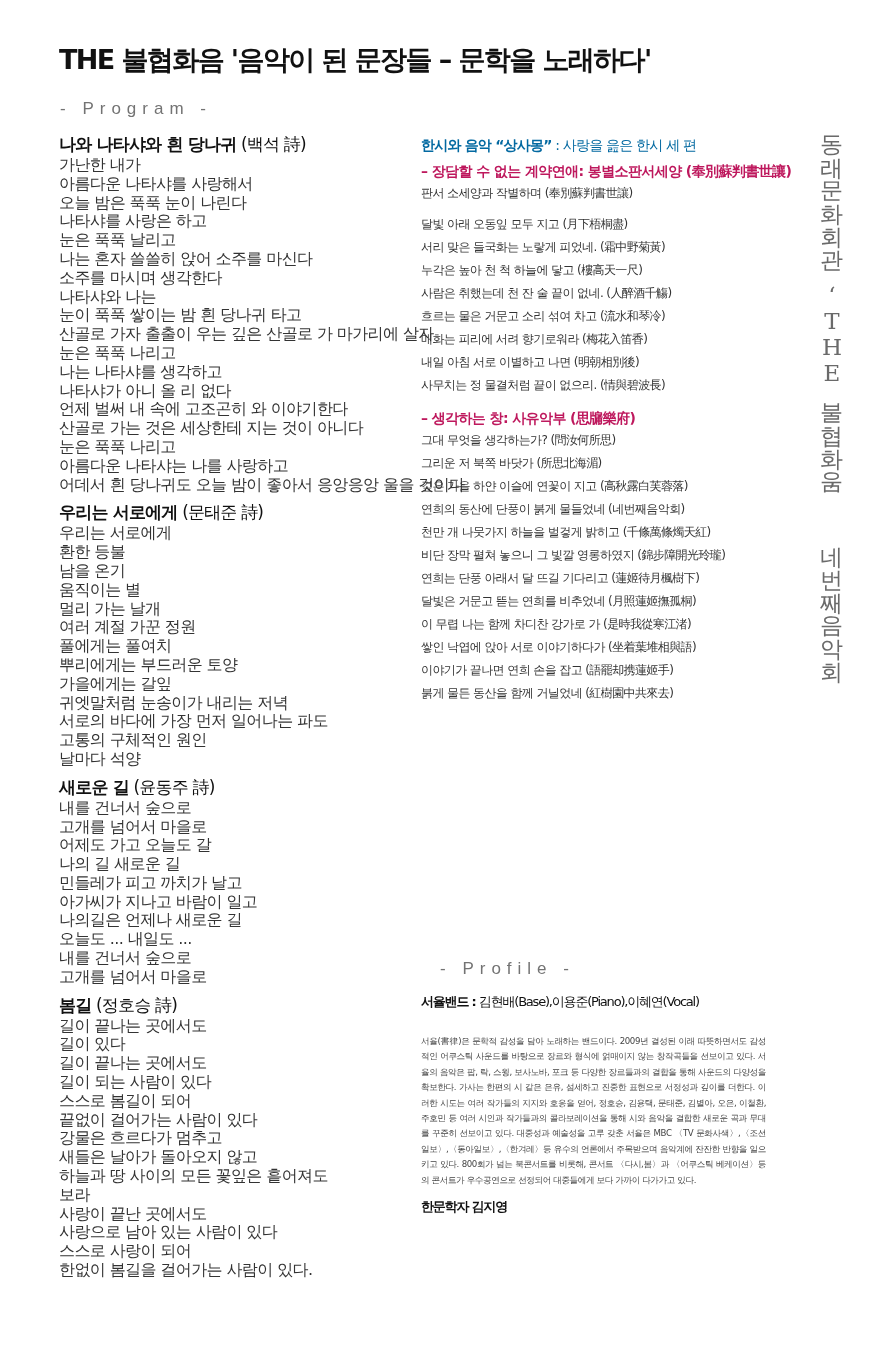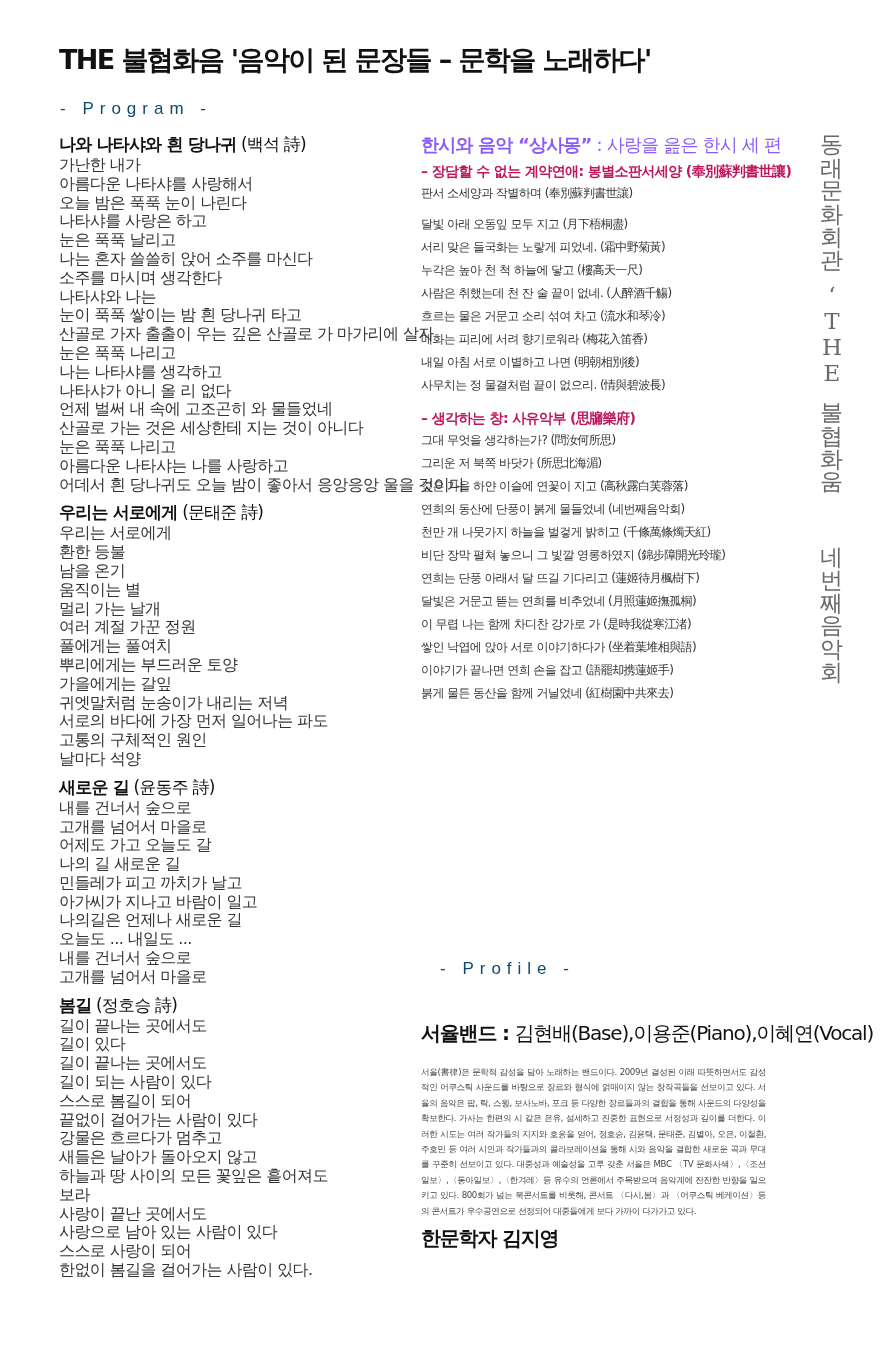--- a/index.html
+++ b/index.html
@@ -6,41 +6,41 @@
   html, body { width: 886px; height: 1359px; background: #ffffff; overflow: hidden; }
   body { position: relative; font-family: "DejaVu Sans", "Liberation Sans", sans-serif; color: #2a2a2a; }
 
   .title {
     position: absolute; left: 59px; top: 42px;
     font-size: 27px; font-weight: bold; color: #111111; letter-spacing: -1.6px;
     white-space: nowrap;
   }
   .section-label {
     position: absolute; font-family: "Liberation Sans", sans-serif;
-    font-size: 17px; color: #0c4a6e; letter-spacing: 6px; font-weight: normal; white-space: nowrap;
+    font-size: 17px; color: #737373; letter-spacing: 6px; font-weight: normal; white-space: nowrap;
   }
   .program-label { left: 60px; top: 99px; }
   .profile-label { left: 440px; top: 959px; }
 
   .col-left { position: absolute; left: 59px; top: 132px; width: 330px; }
   .col-right { position: absolute; left: 421px; top: 132px; width: 360px; }
 
   .poem { margin-bottom: 6px; }
   .poem-title {
     font-size: 17px; font-weight: bold; color: #111111; letter-spacing: -0.8px;
     line-height: 24px; white-space: nowrap;
   }
   .poem-title .author { font-weight: normal; }
   .poem-lines { list-style: none; }
   .poem-lines li {
     font-size: 16px; line-height: 18.8px; color: #333333; letter-spacing: -0.6px; white-space: nowrap;
   }
 
   .hansi-title {
-    font-size: 18px; font-weight: bold; color: #8b5cf6; letter-spacing: -0.8px;
+    font-size: 14px; font-weight: bold; color: #0369a1; letter-spacing: -0.8px;
     line-height: 26px; white-space: nowrap;
   }
   .hansi-title .subtitle { font-weight: normal; }
   .subsection-head {
     font-size: 14px; font-weight: bold; color: #be185d; letter-spacing: -0.6px;
     line-height: 22px; white-space: nowrap; margin-top: 2px;
   }
   .hansi-lines { list-style: none; }
   .hansi-lines li {
     font-size: 12px; line-height: 23px; color: #333333; letter-spacing: -0.6px; white-space: nowrap;
@@ -51,22 +51,22 @@
     position: absolute; left: 814px; top: 118px; width: 30px;
     font-size: 23px; color: #6a6a6a; line-height: 25px; text-align: center;
     writing-mode: vertical-rl; text-orientation: upright; letter-spacing: 0px;
     font-family: "DejaVu Serif", "Liberation Serif", serif;
   }
 
   .profile { position: absolute; left: 421px; width: 345px; }
   .band { top: 988px; }
   .scholar { top: 1193px; }
   .profile-name {
-    font-size: 20px; font-weight: bold; color: #111111; letter-spacing: -1.2px;
-    line-height: 28px; white-space: nowrap; margin-top: 31px;
+    font-size: 13px; font-weight: bold; color: #111111; letter-spacing: -1.2px;
+    line-height: 28px; white-space: nowrap;
   }
   .profile-name .light { font-weight: normal; }
   .profile-body {
     font-size: 8.6px; line-height: 15.4px; color: #444444; text-align: justify; letter-spacing: -0.4px;
     margin-top: 18px;
   }
   .creds { list-style: none; margin-top: 2px; }
   .creds li {
     font-size: 8.6px; line-height: 16.8px; color: #444444; letter-spacing: -0.4px; white-space: nowrap;
   }
@@ -89,21 +89,21 @@
       <li>나타샤를 사랑은 하고</li>
       <li>눈은 푹푹 날리고</li>
       <li>나는 혼자 쓸쓸히 앉어 소주를 마신다</li>
       <li>소주를 마시며 생각한다</li>
       <li>나타샤와 나는</li>
       <li>눈이 푹푹 쌓이는 밤 흰 당나귀 타고</li>
       <li>산골로 가자 출출이 우는 깊은 산골로 가 마가리에 살자</li>
       <li>눈은 푹푹 나리고</li>
       <li>나는 나타샤를 생각하고</li>
       <li>나타샤가 아니 올 리 없다</li>
-      <li>언제 벌써 내 속에 고조곤히 와 물들었네</li>
+      <li>언제 벌써 내 속에 고조곤히 와 이야기한다</li>
       <li>산골로 가는 것은 세상한테 지는 것이 아니다</li>
       <li>눈은 푹푹 나리고</li>
       <li>아름다운 나타샤는 나를 사랑하고</li>
       <li>어데서 흰 당나귀도 오늘 밤이 좋아서 응앙응앙 울을 것이다</li>
     </ul>
   </section>
 
   <section class="poem">
     <h2 class="poem-title"><span>우리는 서로에게</span><span class="author"> (문태준 詩)</span></h2>
     <ul class="poem-lines">

